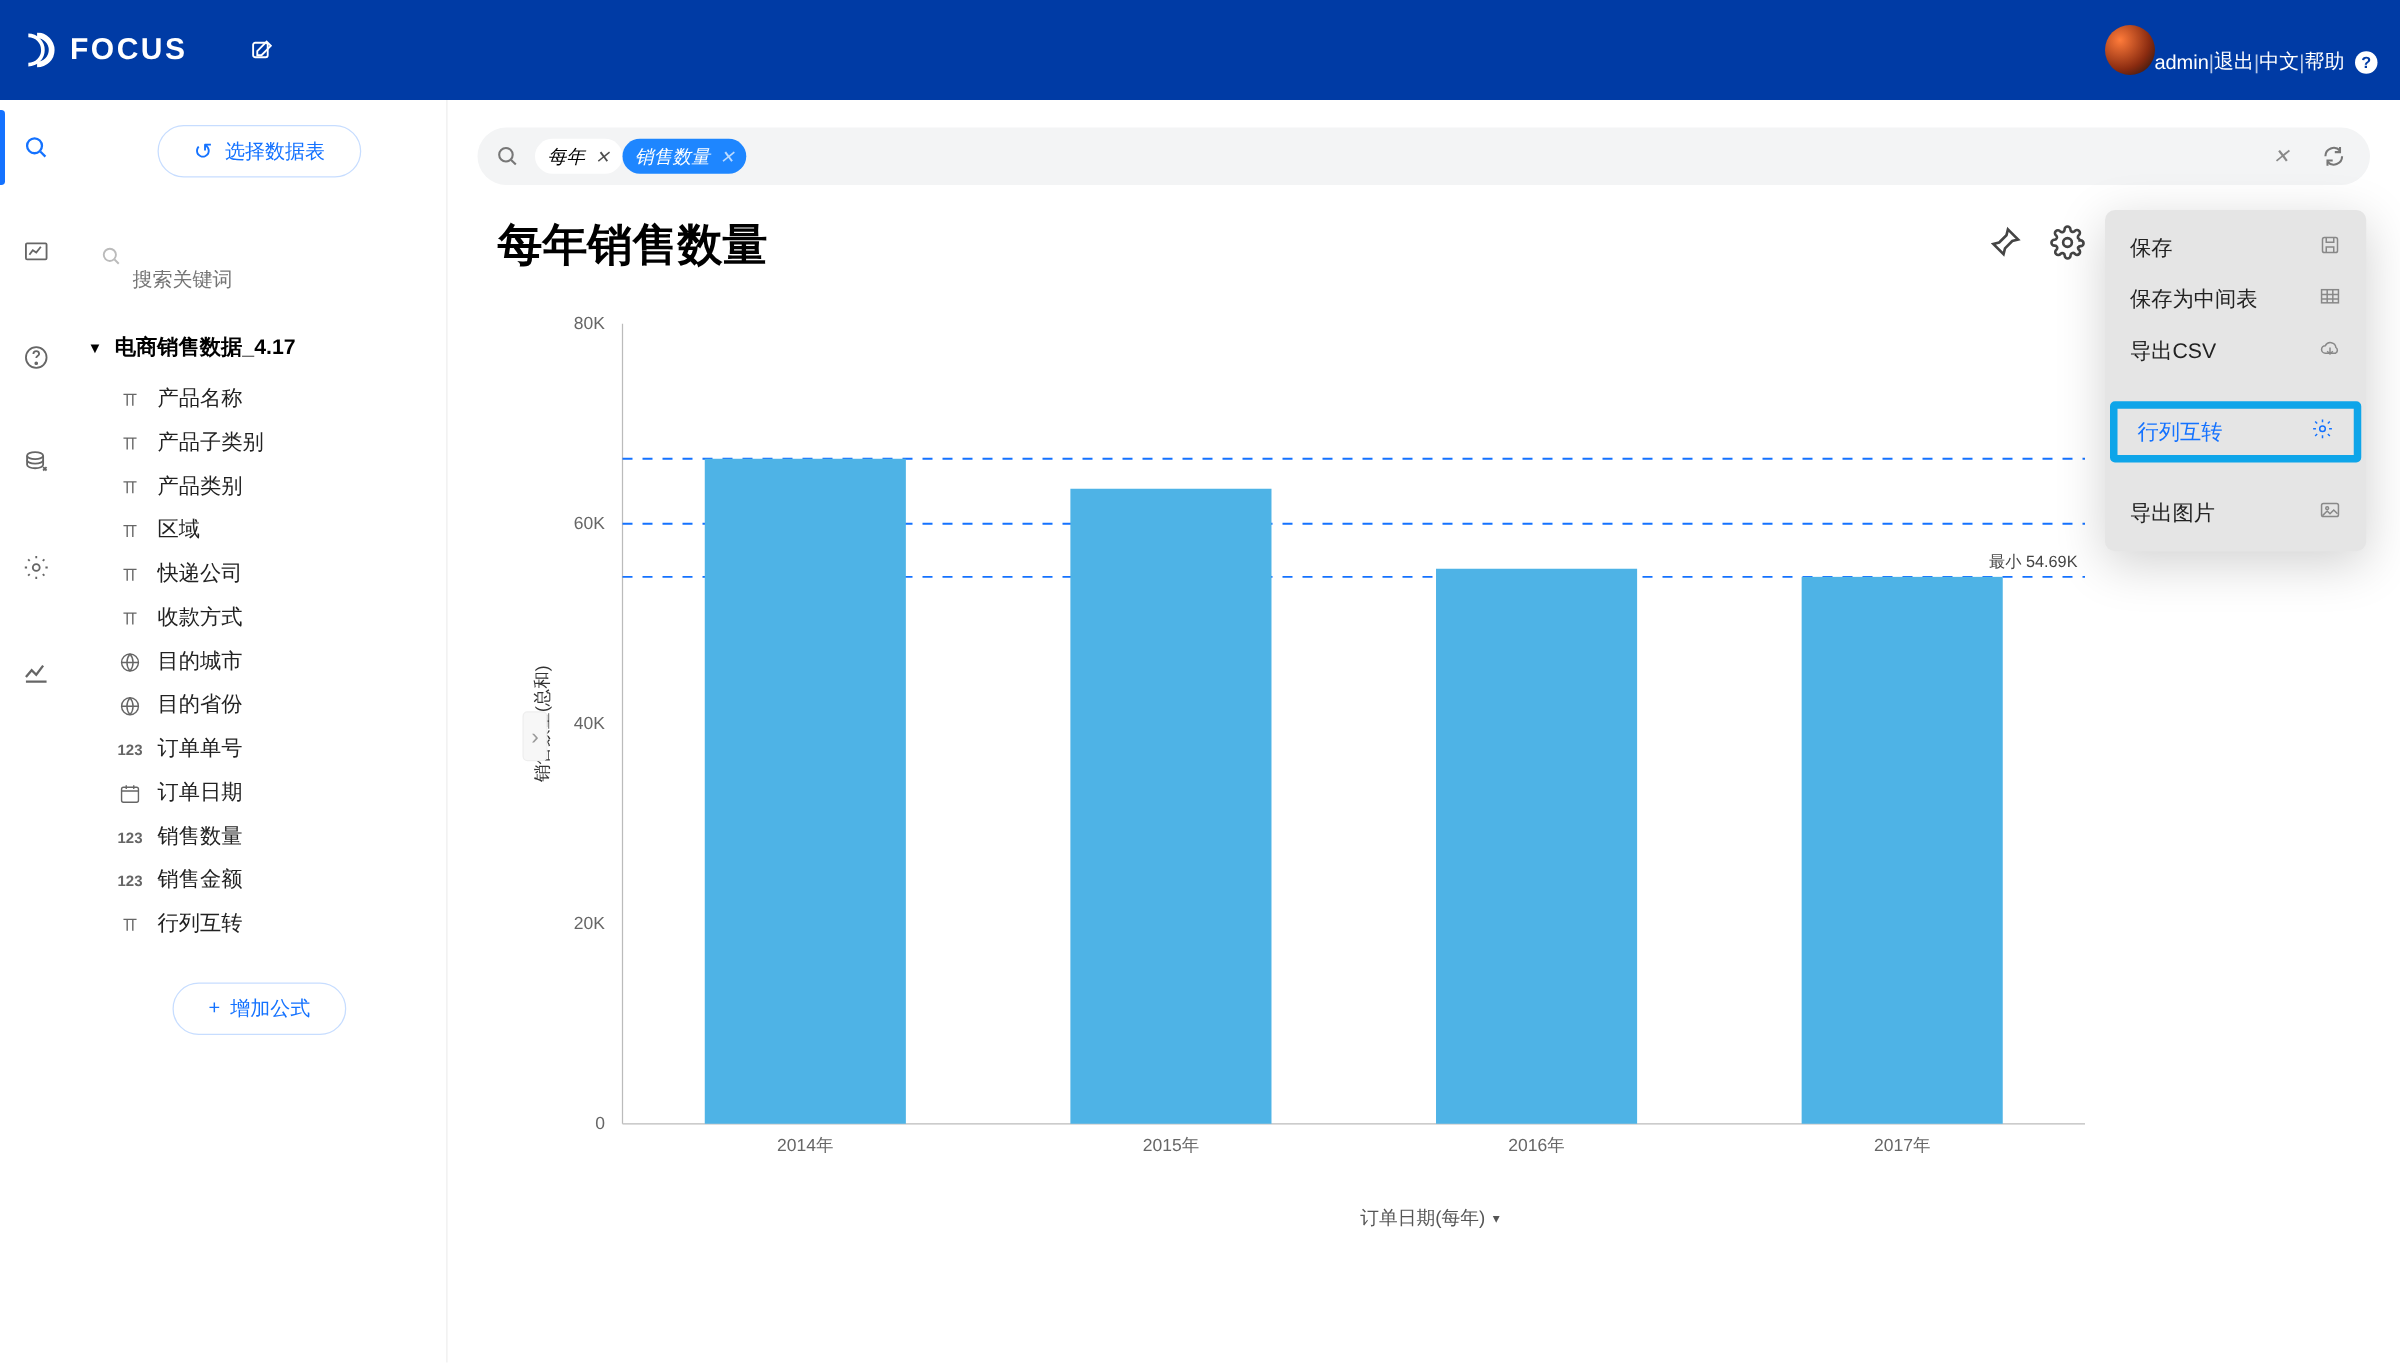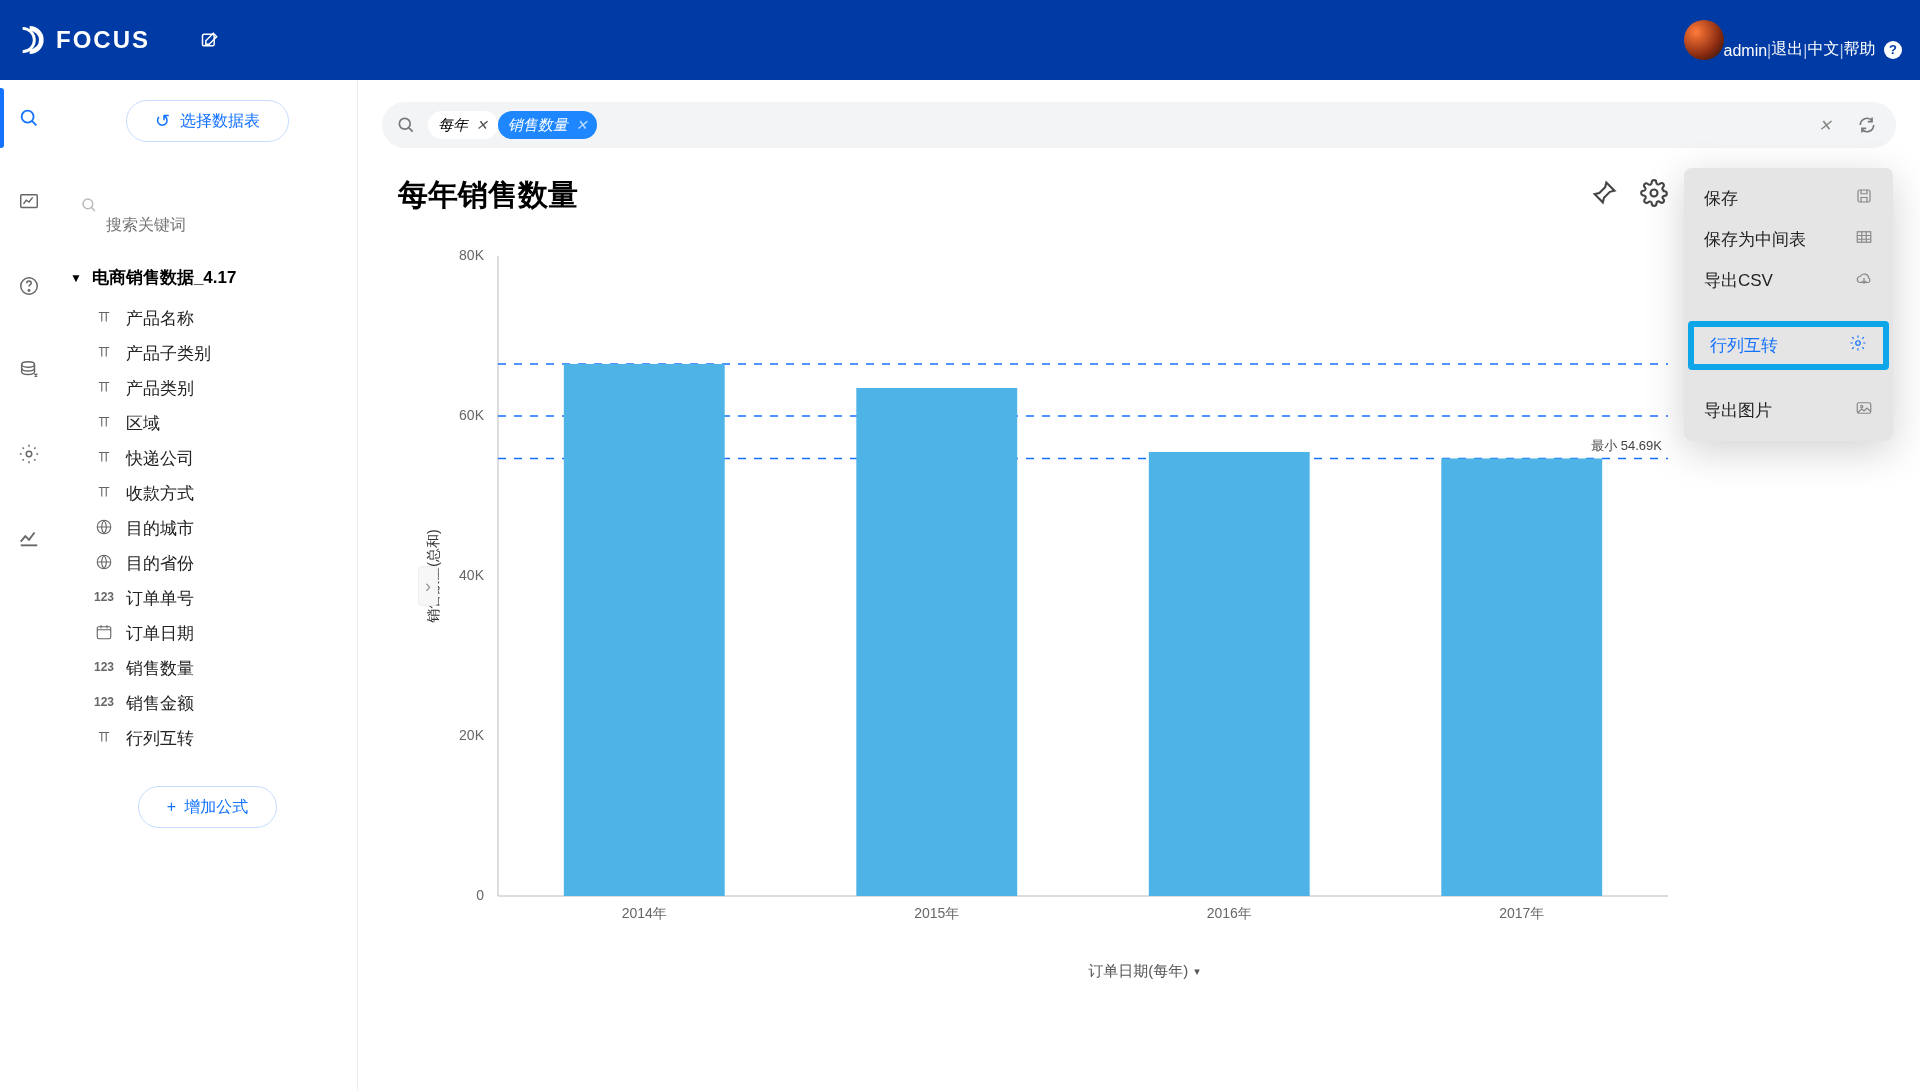--- a/index.html
+++ b/index.html
@@ -23,35 +23,35 @@
     .rail svg { width:22px; height:22px; }
     
     .sidepanel { width: 300px; border-right:1px solid #eee; display:flex; flex-direction:column; padding: 20px 0 0; }
     .pill-btn { margin: 0 auto 22px; border:1px solid #c7ddff; color:#1472ff; background:#fff; height:42px; padding:0 28px; border-radius:22px; display:flex; align-items:center; gap:10px; font-size:16px; cursor:pointer; }
     .pill-btn .arrow { font-size:18px; line-height:1; }
     .search-row { display:flex; align-items:center; gap:8px; padding: 12px 22px; color:#aaa; font-size:18px; }
     .search-row input { border:none; outline:none; font-size:16px; flex:1;margin-top:40px; }
     .dataset { padding: 20px 12px 8px 12px; display:flex; align-items:center; gap:10px; font-weight:700; font-size:17px; }
     .caret { font-size:12px; }
     .fields { list-style:none; padding: 4px 0 0 0; }
-    .fields li { display:flex; align-items:flex-start; gap:12px; padding: 6px 12px 6px 36px; font-size:17px; color:#222; }
+    .fields li { display:flex; align-items:flex-end; gap:12px; padding: 6px 12px 6px 36px; font-size:17px; color:#222; }
     .ficon { width:20px; height:20px; color:#555; font-size:13px; display:flex; align-items:center; justify-content:center; }
     .add-formula { margin: 30px auto; border:1px solid #c7ddff; color:#1472ff; background:#fff; height:42px; padding:0 28px; border-radius:22px; display:flex; align-items:center; gap:8px; font-size:16px; cursor:pointer; }
 
     .main { flex:1; position:relative; padding: 0; }
     .querybar { margin: 22px 24px 0; height: 46px; background:#f3f4f5; border-radius:24px; display:flex; align-items:center; padding:0 14px; gap:12px;font-style:italic; }
     .querybar .qicon { color:#777; }
     .tokbox { display:inline-flex; align-items:center; background:#fff; border-radius:16px; height:28px; padding:0 10px; font-size:15px; gap:8px; }
     .tokbox.blue { background:#1e86ff; color:#fff; }
     .tokbox .x { opacity:.7; cursor:pointer; font-size:14px; }
     .querybar .spacer { flex:1; }
     .qbtn { color:#888; width:30px; display:flex; justify-content:center; }
 
     .titlebar { display:flex; align-items:center; padding: 24px 40px 8px; gap:14px; }
-    .titlebar h1 { font-size:30px; font-weight:700; }
+    .titlebar h1 { font-size:36px; font-weight:700; }
     .titlebar .tools { margin-left:auto; display:flex; align-items:center; gap:22px; color:#444; }
     .titlebar .tools svg { width:28px; height:28px; }
     .pie-active { color:#1472ff; }
 
     .ops-btn { border: 3px solid #ff4d19; border-radius:8px; height:46px; padding:0 18px; background:#fff; display:flex; align-items:center; gap:8px; font-size:17px; cursor:pointer; }
     .ops-btn .v { font-size:12px; }
 
     .chart-wrap { position:relative; margin: 10px 50px 0 60px; }
     svg.chart { width: 1290px; height: 720px; display:block; }
     .bar { fill:#4eb3e6; }

